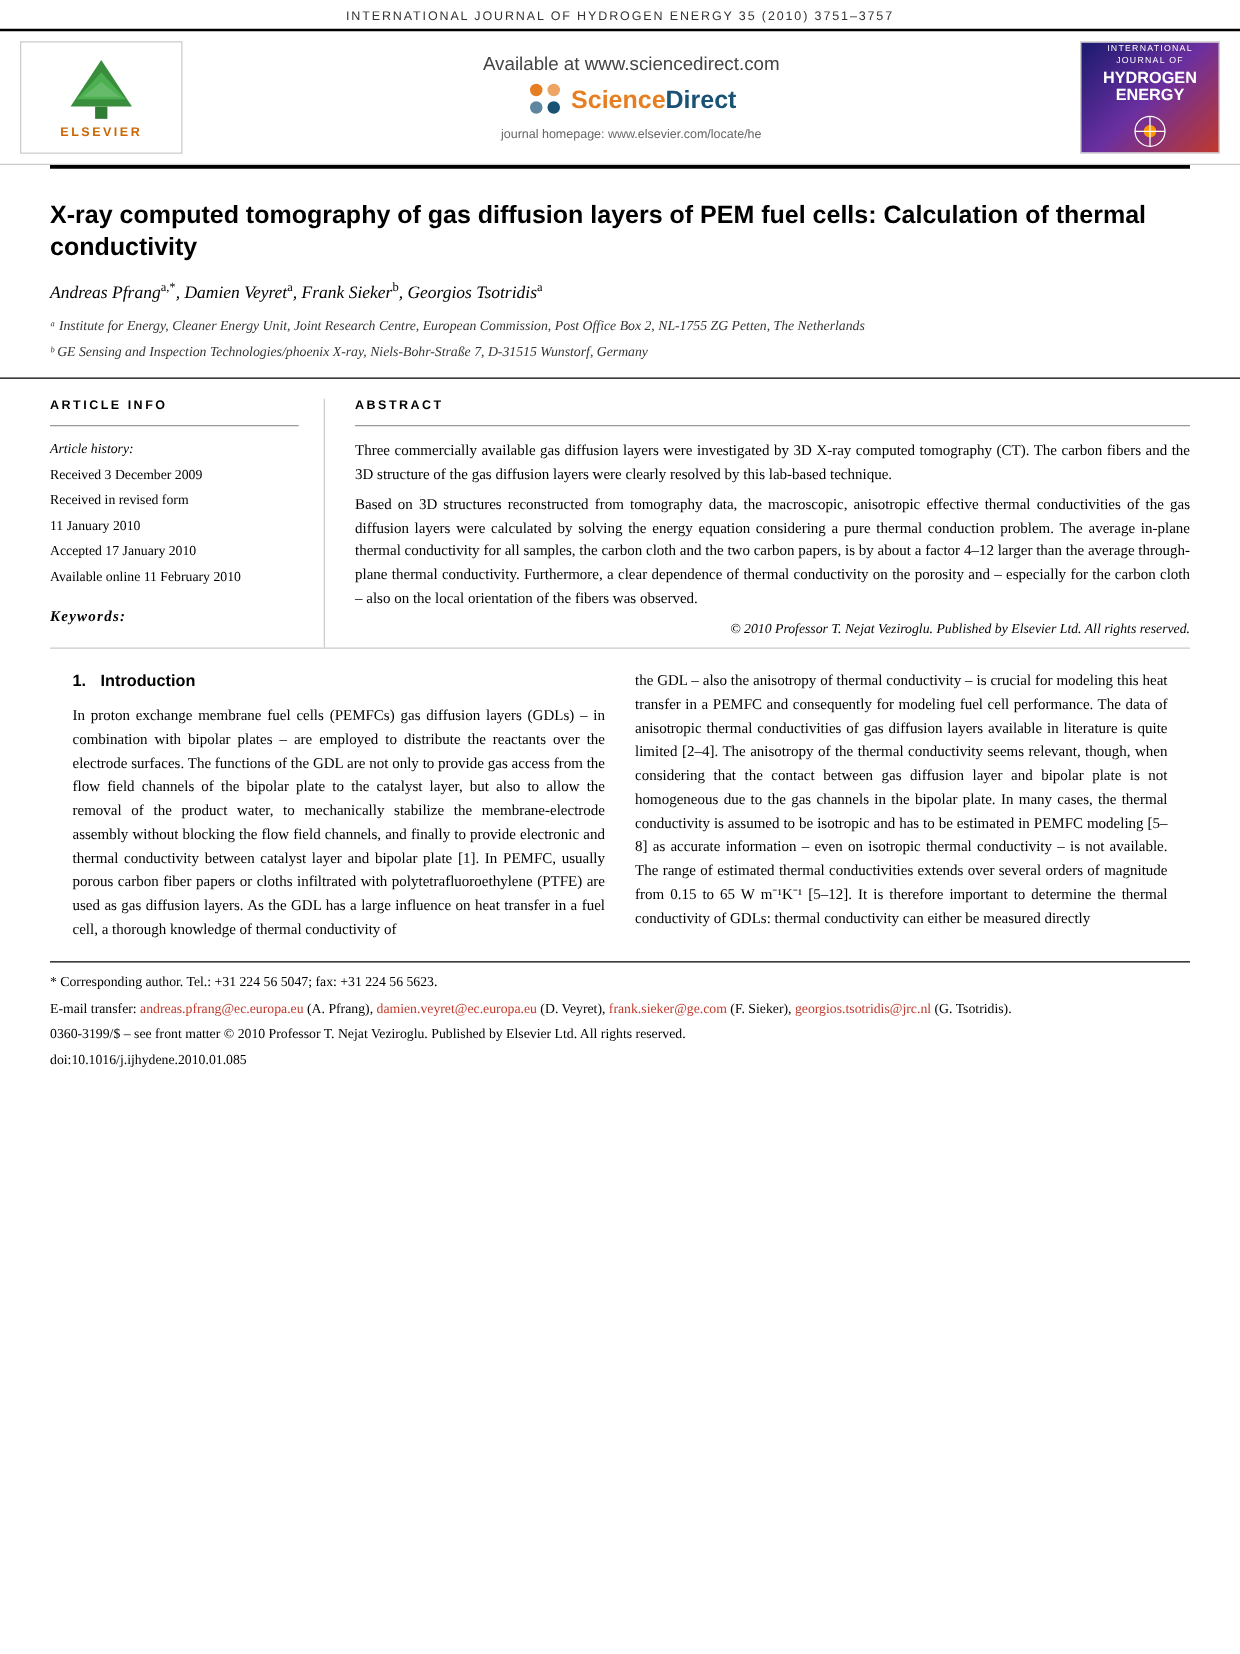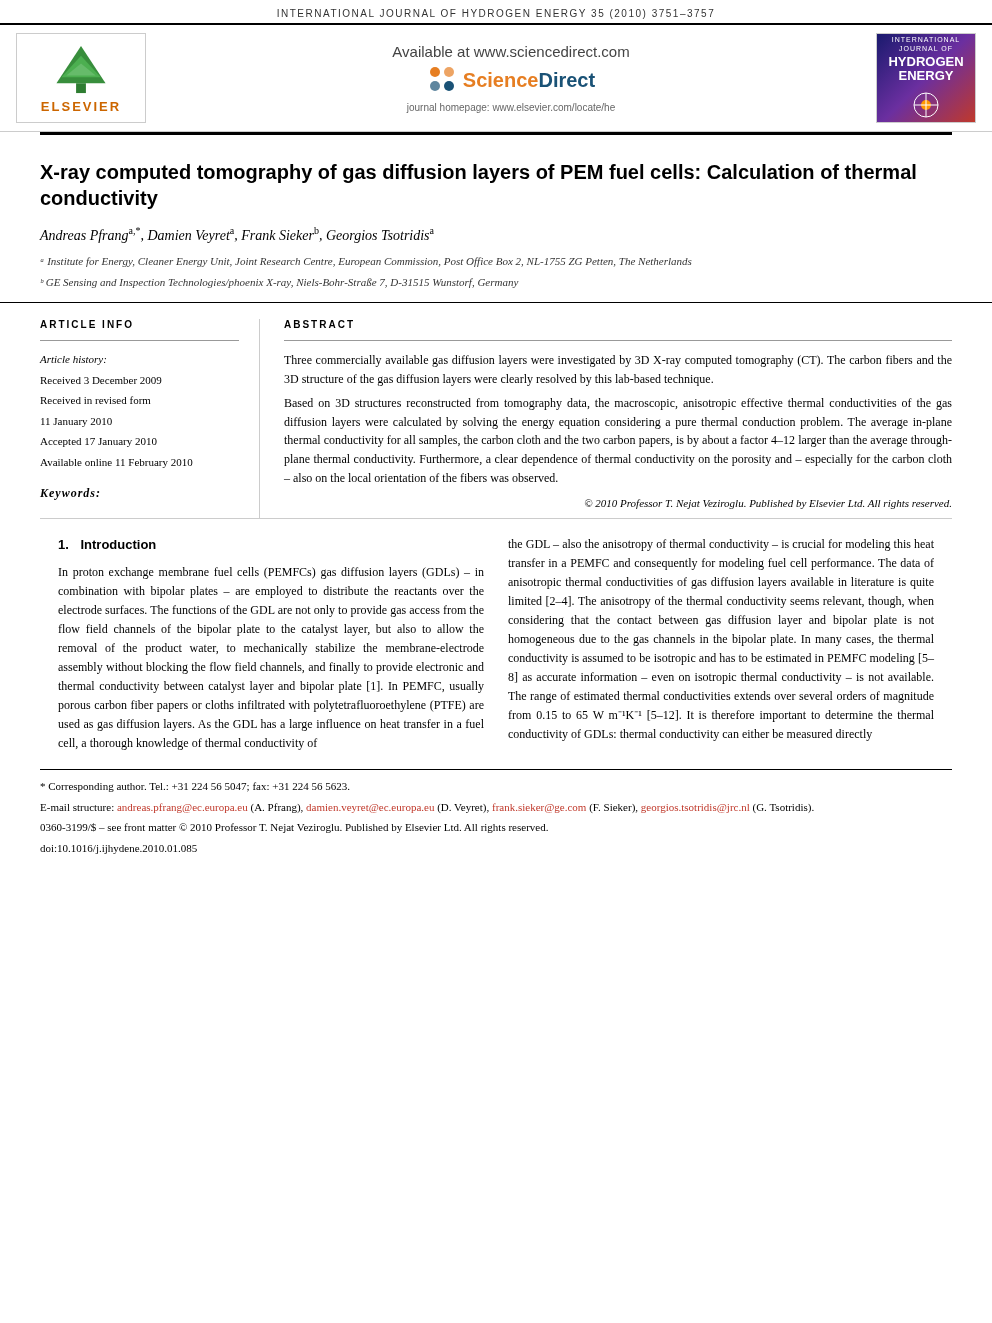--- a/index.html
+++ b/index.html
@@ -41,21 +41,21 @@
       justify-content: center;
       font-family: Arial, sans-serif;
     }
 
     .elsevier-tree {
       width: 80px;
       height: 55px;
     }
 
     .elsevier-label {
-      font-size: 13px;
+      font-size: 10px;
       font-weight: bold;
       color: #cc6600;
       letter-spacing: 2px;
       margin-top: 2px;
     }
 
     .center-banner {
       flex: 1;
       text-align: center;
       padding: 0 20px;
@@ -94,21 +94,21 @@
     }
 
     .journal-homepage {
       font-size: 10px;
       color: #666;
       font-family: Arial, sans-serif;
       margin-top: 6px;
     }
 
     .hydrogen-logo {
-      width: 100px;
+      width: 112px;
       height: 90px;
       border: 1px solid #ccc;
       background: linear-gradient(135deg, #1a1a6e 0%, #6b2fa0 50%, #c0392b 100%);
       display: flex;
       flex-direction: column;
       align-items: center;
       justify-content: center;
       color: white;
       font-family: Arial, sans-serif;
       font-size: 9px;
@@ -396,21 +396,21 @@
     <div class="body-col">
       <p class="body-text">the GDL – also the anisotropy of thermal conductivity – is crucial for modeling this heat transfer in a PEMFC and consequently for modeling fuel cell performance. The data of anisotropic thermal conductivities of gas diffusion layers available in literature is quite limited [2–4]. The anisotropy of the thermal conductivity seems relevant, though, when considering that the contact between gas diffusion layer and bipolar plate is not homogeneous due to the gas channels in the bipolar plate. In many cases, the thermal conductivity is assumed to be isotropic and has to be estimated in PEMFC modeling [5–8] as accurate information – even on isotropic thermal conductivity – is not available. The range of estimated thermal conductivities extends over several orders of magnitude from 0.15 to 65 W m⁻¹K⁻¹ [5–12]. It is therefore important to determine the thermal conductivity of GDLs: thermal conductivity can either be measured directly</p>
     </div>
 
   </div>
 </div>
 
 <div class="footnote-section">
   <div class="footnote-line">* Corresponding author. Tel.: +31 224 56 5047; fax: +31 224 56 5623.</div>
   <div class="footnote-line">
-    <span>E-mail structure:</span>
+    <span>E-mail transfer:</span>
     <a href="#">andreas.pfrang@ec.europa.eu</a>
     <span>(A. Pfrang),</span>
     <a href="#">damien.veyret@ec.europa.eu</a>
     <span>(D. Veyret),</span>
     <a href="#">frank.sieker@ge.com</a>
     <span>(F. Sieker),</span>
     <a href="#">georgios.tsotridis@jrc.nl</a>
     <span>(G. Tsotridis).</span>
   </div>
   <div class="footnote-line">0360-3199/$ – see front matter © 2010 Professor T. Nejat Veziroglu. Published by Elsevier Ltd. All rights reserved.</div>

